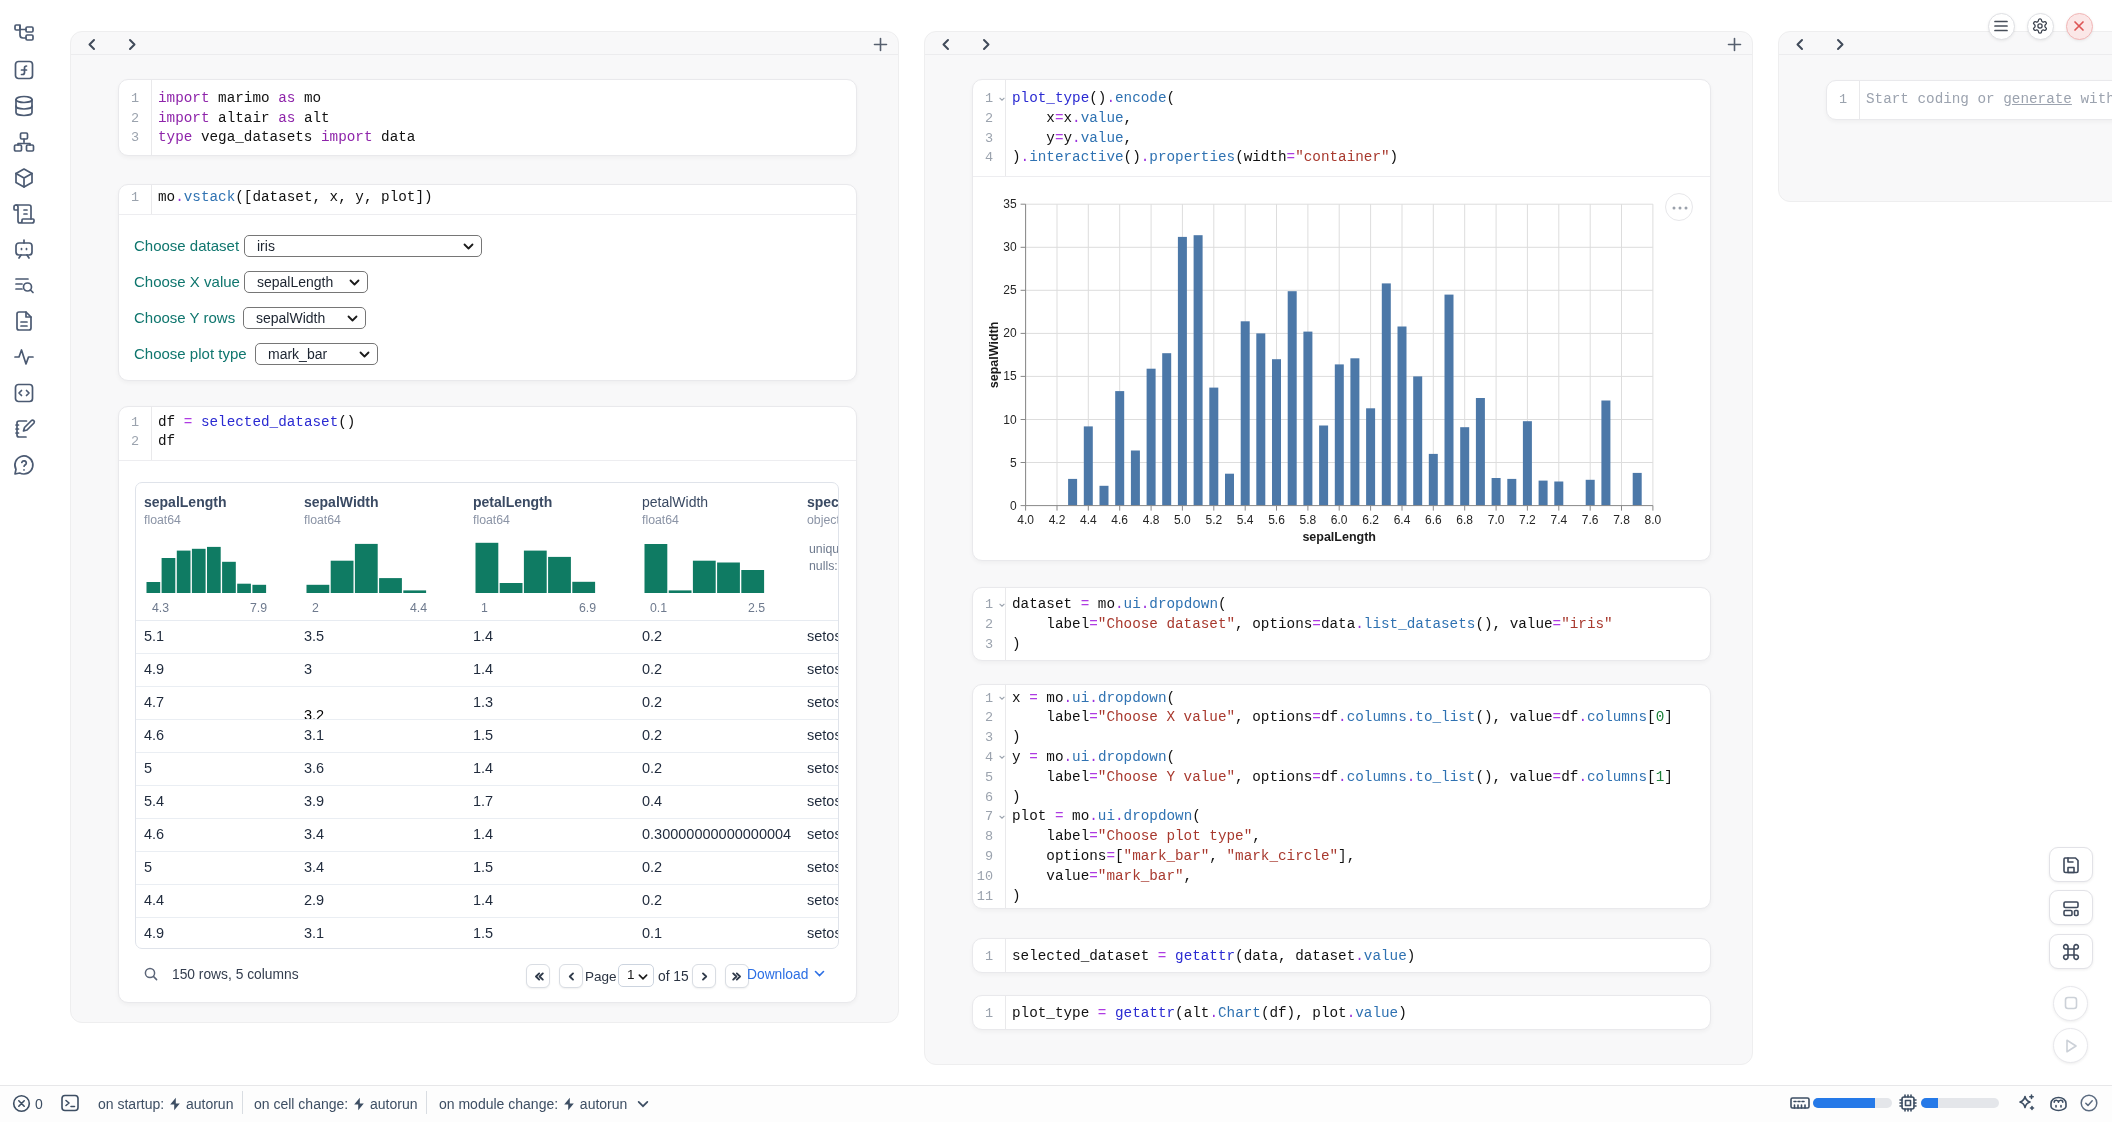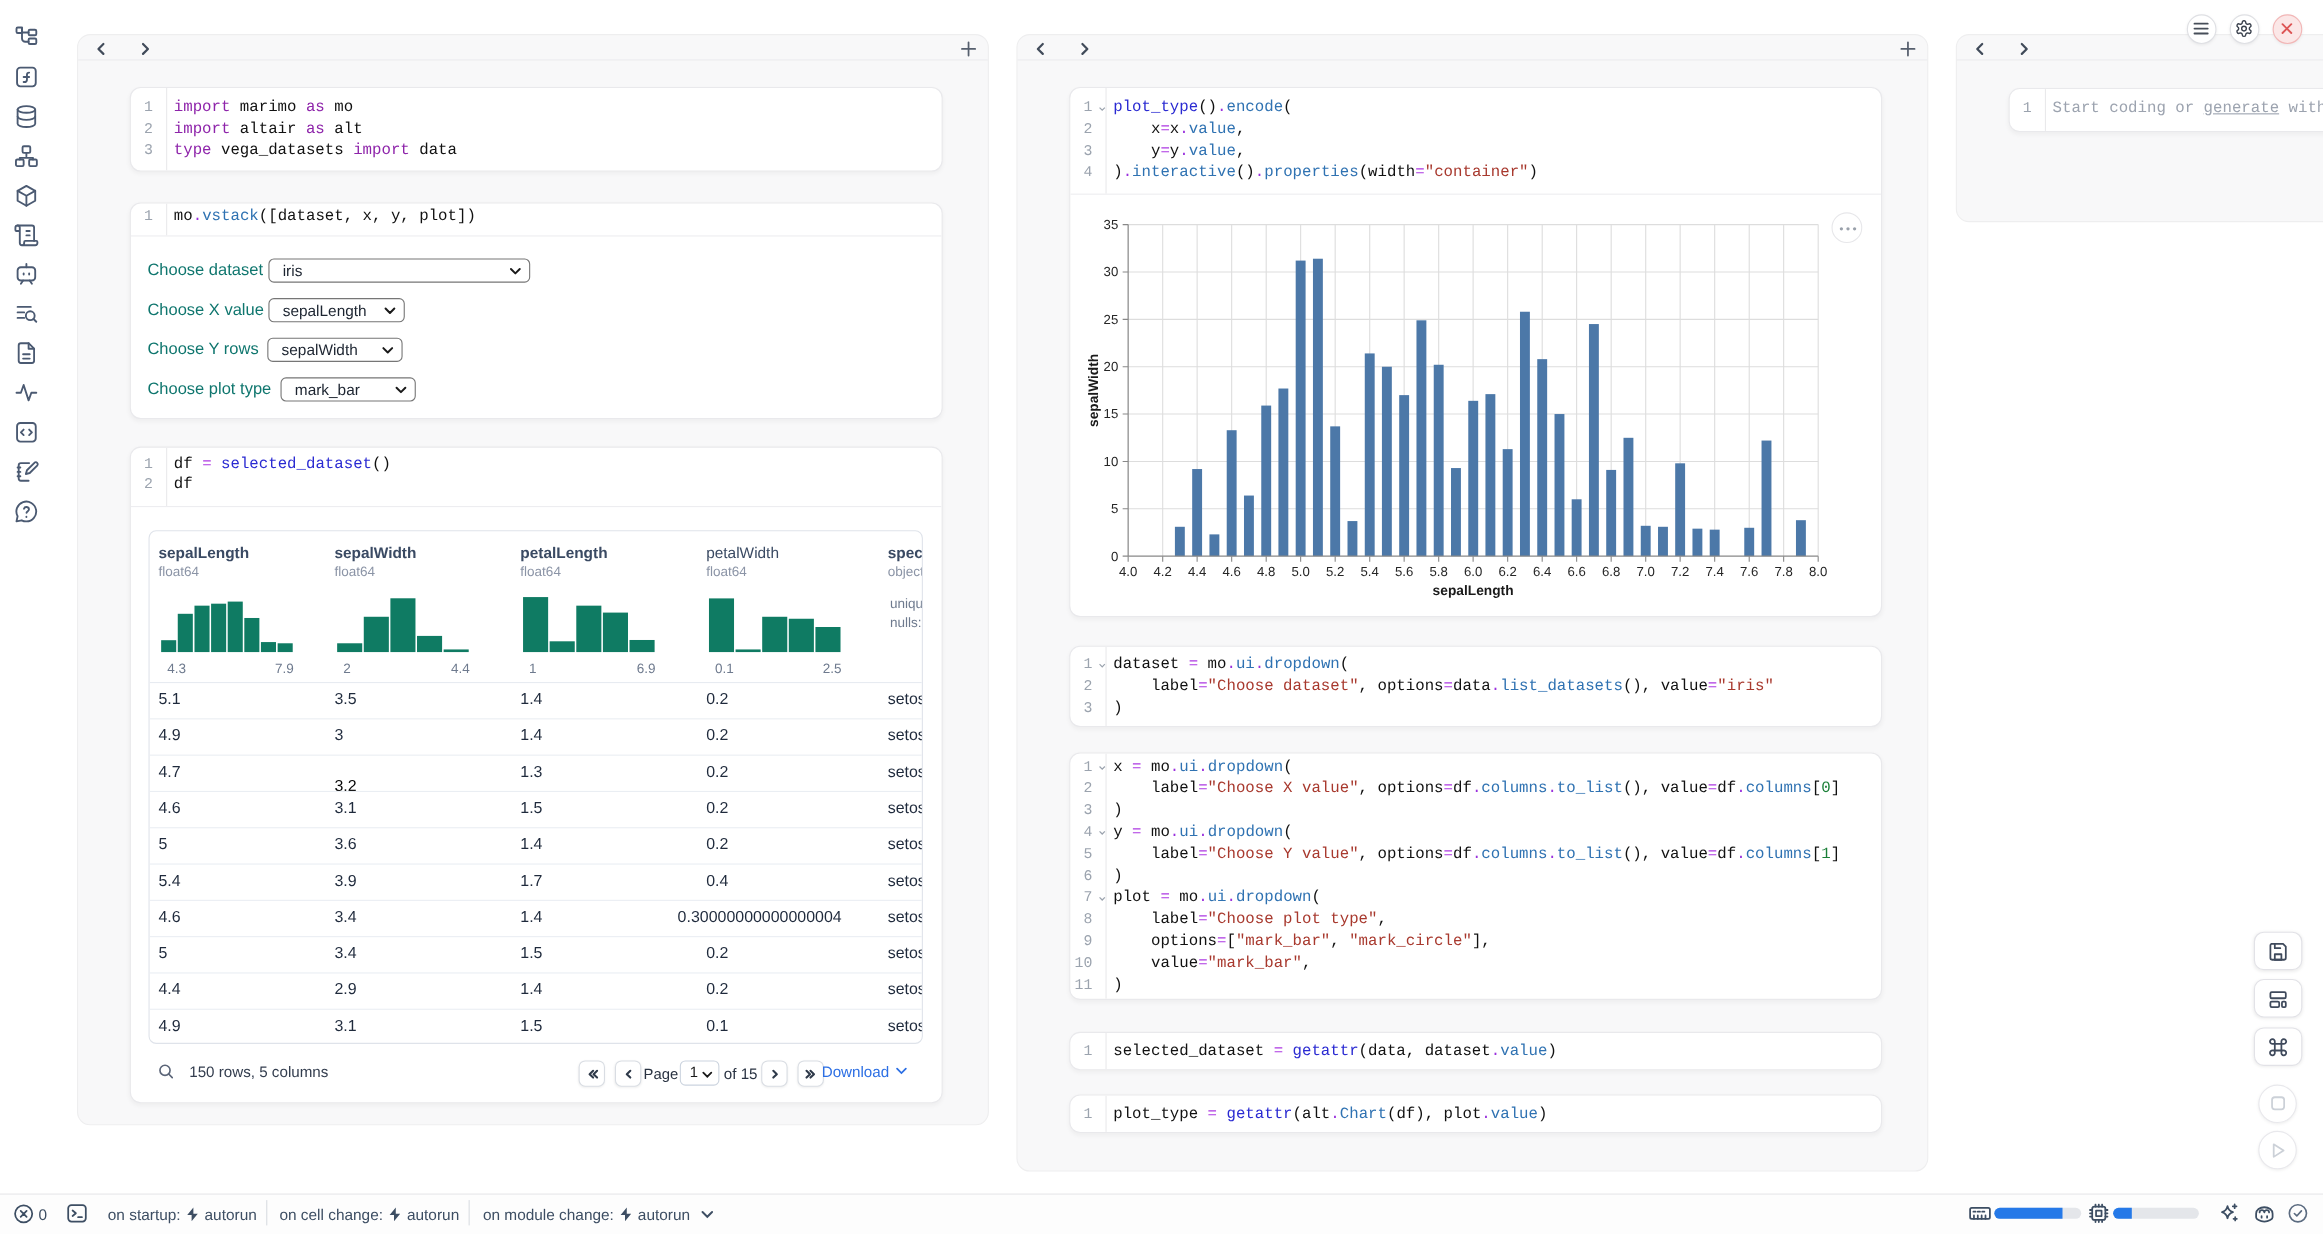--- a/index.html
+++ b/index.html
@@ -227,21 +227,21 @@
         <div class="abs" style="left:0;right:0;top:302px;height:1px;background:#eaeef3"></div>
         <div class="abs" style="left:8px;top:310px;font-size:14.5px;color:#1f2a3c;white-space:nowrap">5.4</div>
         <div class="abs" style="left:168px;top:310px;font-size:14.5px;color:#1f2a3c;white-space:nowrap">3.9</div>
         <div class="abs" style="left:337px;top:310px;font-size:14.5px;color:#1f2a3c;white-space:nowrap">1.7</div>
         <div class="abs" style="left:506px;top:310px;font-size:14.5px;color:#1f2a3c;white-space:nowrap">0.4</div>
         <div class="abs" style="left:671px;top:310px;font-size:14.5px;color:#1f2a3c;white-space:nowrap">setosa</div>
         <div class="abs" style="left:0;right:0;top:335px;height:1px;background:#eaeef3"></div>
         <div class="abs" style="left:8px;top:343px;font-size:14.5px;color:#1f2a3c;white-space:nowrap">4.6</div>
         <div class="abs" style="left:168px;top:343px;font-size:14.5px;color:#1f2a3c;white-space:nowrap">3.4</div>
         <div class="abs" style="left:337px;top:343px;font-size:14.5px;color:#1f2a3c;white-space:nowrap">1.4</div>
-        <div class="abs" style="left:480px;top:343px;font-size:14.5px;color:#1f2a3c;white-space:nowrap">0.30000000000000004</div>
+        <div class="abs" style="left:506px;top:343px;font-size:14.5px;color:#1f2a3c;white-space:nowrap">0.30000000000000004</div>
         <div class="abs" style="left:671px;top:343px;font-size:14.5px;color:#1f2a3c;white-space:nowrap">setosa</div>
         <div class="abs" style="left:0;right:0;top:368px;height:1px;background:#eaeef3"></div>
         <div class="abs" style="left:8px;top:376px;font-size:14.5px;color:#1f2a3c;white-space:nowrap">5</div>
         <div class="abs" style="left:168px;top:376px;font-size:14.5px;color:#1f2a3c;white-space:nowrap">3.4</div>
         <div class="abs" style="left:337px;top:376px;font-size:14.5px;color:#1f2a3c;white-space:nowrap">1.5</div>
         <div class="abs" style="left:506px;top:376px;font-size:14.5px;color:#1f2a3c;white-space:nowrap">0.2</div>
         <div class="abs" style="left:671px;top:376px;font-size:14.5px;color:#1f2a3c;white-space:nowrap">setosa</div>
         <div class="abs" style="left:0;right:0;top:401px;height:1px;background:#eaeef3"></div>
         <div class="abs" style="left:8px;top:409px;font-size:14.5px;color:#1f2a3c;white-space:nowrap">4.4</div>
         <div class="abs" style="left:168px;top:409px;font-size:14.5px;color:#1f2a3c;white-space:nowrap">2.9</div>

